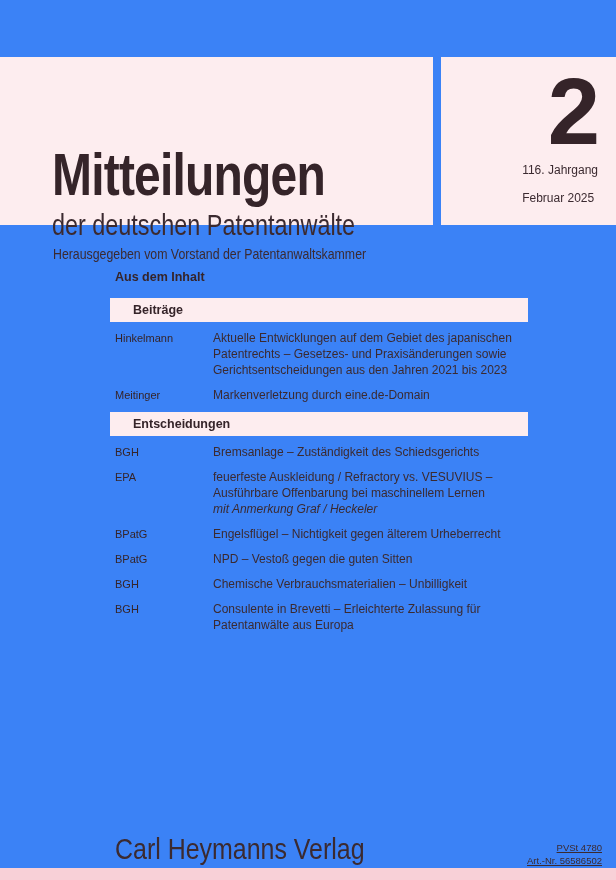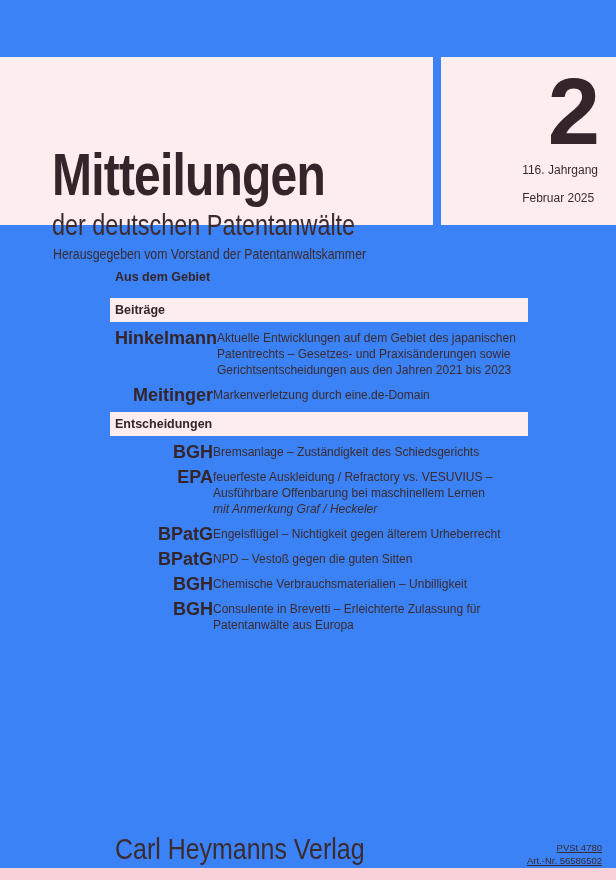--- a/index.html
+++ b/index.html
@@ -56,29 +56,29 @@
     position:absolute; left:110px; top:270px; width:418px;
   }
   .contents-heading {
     font-size:12.5px; font-weight:bold;
     padding-left:5px; margin-bottom:14px; color:#352429;
   }
   .section + .section { margin-top:9px; }
   .section-band {
     background:#fdedef;
     height:24px; line-height:24px;
-    padding-left:5px; margin-bottom:8px;
+    padding-left:23px; margin-bottom:8px;
     font-size:12.5px; font-weight:bold; color:#352429;
   }
   .entry {
     display:flex; padding-left:5px; margin-bottom:9px;
   }
   .entry-source {
     flex:0 0 98px;
-    font-size:18px; font-weight:bold; line-height:16px; color:#352429;text-align:right;
+    font-size:11px; font-weight:normal; line-height:16px; color:#352429;
   }
   .entry-body { width:310px; }
   .entry-title {
     font-size:12px; line-height:16px; color:#3b2a30;
   }
   .entry-note {
     font-size:12px; line-height:16px; font-style:italic; color:#3b2a30;
   }
 
   
@@ -110,21 +110,21 @@
 
   <div class="panel panel-right">
     <div class="issue-number">2</div>
     <div class="issue-meta">
       <span>116. Jahrgang</span>
       <span>Februar 2025</span>
     </div>
   </div>
 
   <div class="contents">
-    <div class="contents-heading">Aus dem Gebiet</div>
+    <div class="contents-heading">Aus dem Inhalt</div>
     <div>
   <div class="section">
     <div class="section-band">Beiträge</div>
     <div>
   <div class="entry">
     <div class="entry-source">Hinkelmann</div>
     <div class="entry-body">
       <div class="entry-title">Aktuelle Entwicklungen auf dem Gebiet des japanischen Patentrechts – Gesetzes- und Praxisänderungen sowie Gerichtsentscheidungen aus den Jahren 2021 bis 2023</div>
 
     </div>

